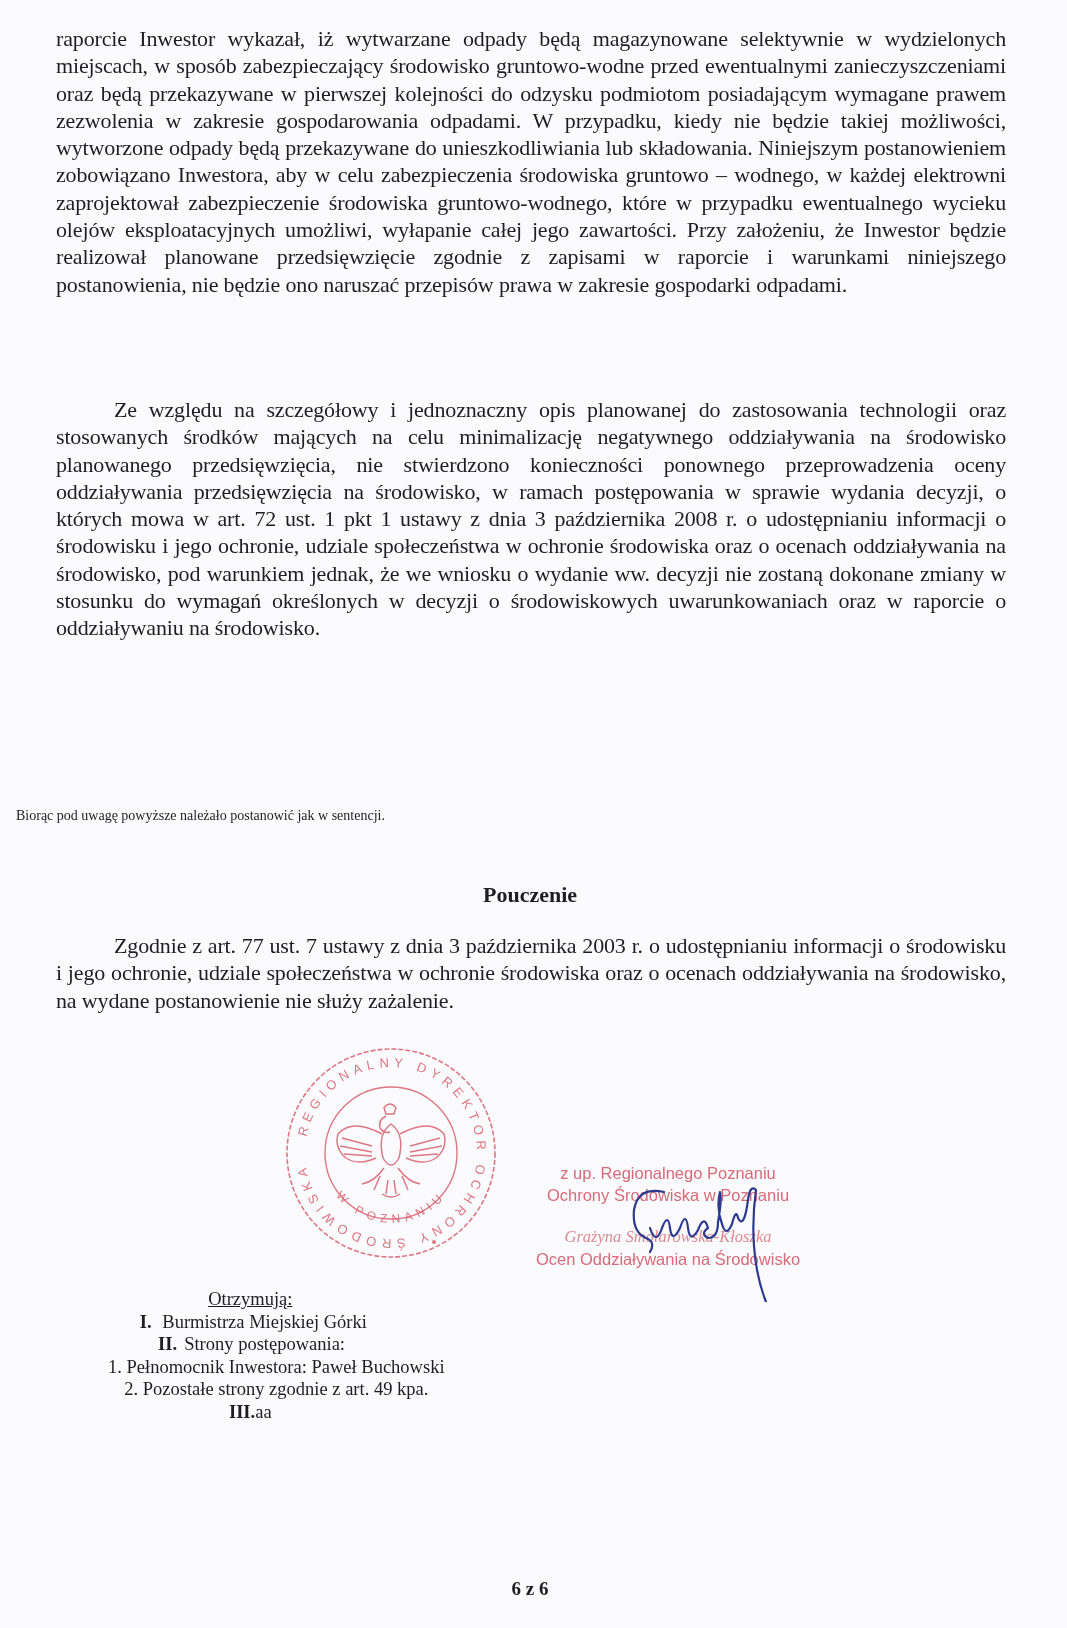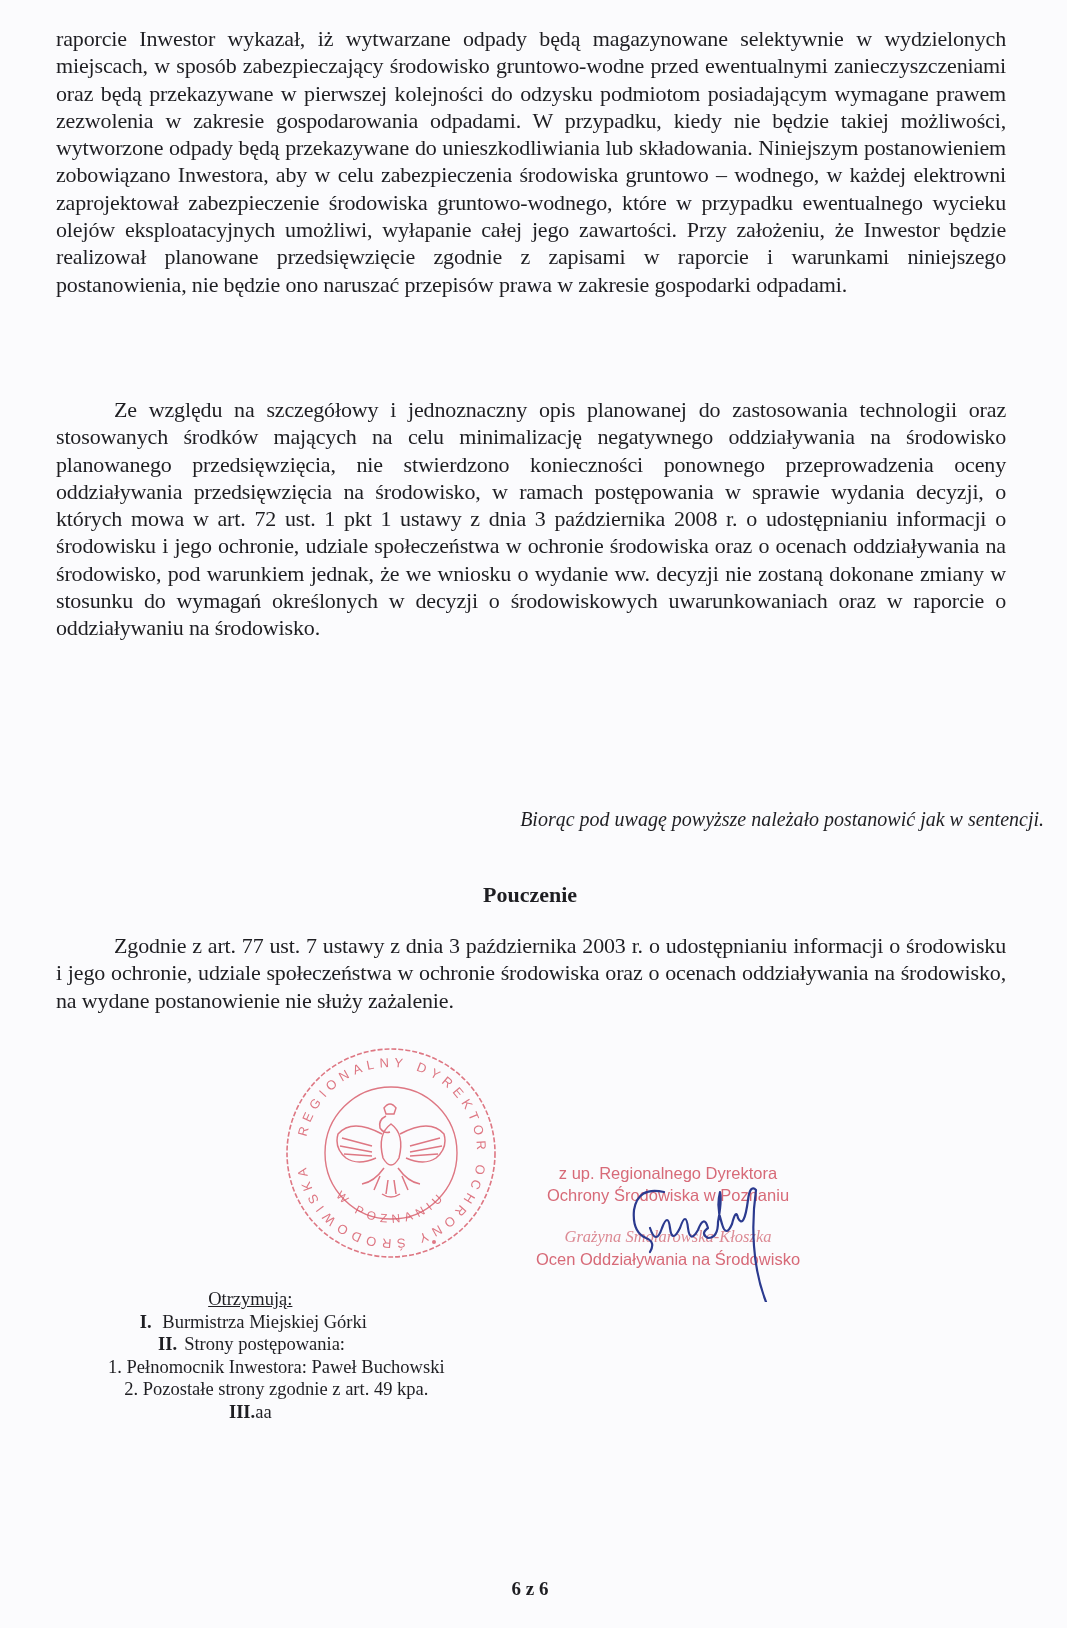--- a/index.html
+++ b/index.html
@@ -13,21 +13,21 @@
   .page { position: absolute; left: 16px; top: 0; width: 1067px; height: 1628px; padding-left: 36px; }
   .body-text {
     position: absolute; left: 40px; width: 950px;
     font-size: 22px; line-height: 27.3px;
     text-align: justify; text-align-last: left;
     letter-spacing: -0.15px;
   }
   .p1 { top: 25px; }
   .p2 { top: 396px; text-indent: 58px; }
   .p3 { top: 668px; text-indent: 58px; }
-  .conclusion { position: absolute; top: 808px; left: 0; width: 1028px; text-align: right; font-size: 20px; font-style: italic; }
+  .conclusion { position: absolute; top: 808px; left: 0; width: 1028px; text-align: left; font-size: 14px; }
   .heading { position: absolute; top: 882px; left: 0; width: 1028px; text-align: center; font-size: 22px; font-weight: bold; }
   .p4 { top: 932px; text-indent: 58px; }
 
   .stamp { position: absolute; left: 268px; top: 1046px; width: 214px; height: 214px; }
   .sigblock {
     position: absolute; left: 492px; top: 1162px; width: 320px;
     text-align: center; color: #d76a78;
     font-family: "Liberation Sans", "DejaVu Sans", sans-serif;
     font-size: 16.5px; line-height: 22px;
   }
@@ -81,21 +81,21 @@
       <path d="M116,88 q30,-16 44,0 q4,14 -8,24 q-12,8 -30,0"></path>
       <path d="M156,92 l-30,8 M158,100 l-32,6 M154,108 l-28,2"></path>
       <path d="M100,122 q-10,14 -22,16 M114,122 q10,14 22,16"></path>
       <path d="M96,130 l-6,14 M118,130 l6,14 M104,134 l-2,14 M110,134 l2,14"></path>
       <path d="M98,148 q9,6 18,0"></path>
     </g>
     <circle cx="150" cy="196" r="2" fill="#d9606e" opacity="0.85"></circle>
   </svg>
 
   <div class="sigblock">
-    <div>z up. Regionalnego Dyrektora</div>
+    <div>z up. Regionalnego Poznaniu</div>
     <div>Ochrony Środowiska w Poznaniu</div>
     <div style="height:20px"></div>
     <div class="signer-name">Grażyna Smolarowska-Kłoszka</div>
     <div>Ocen Oddziaływania na Środowisko</div>
   </div>
 
   <svg class="signature" viewBox="0 0 200 130">
     <path d="M58,20 q-26,-6 -30,18 q-2,22 12,28 q10,4 4,14 M44,56 q6,18 12,0 q6,-16 8,0 q2,16 10,0 q6,-18 8,0 q2,16 10,2 q6,-16 10,-2 q-8,6 0,10 q10,0 10,-16 q4,-22 2,-30 q-4,16 2,32 q4,14 10,0 q4,-16 6,-6 q6,12 10,-18 q2,-16 8,-10 q-4,28 -2,56 q2,30 12,56" fill="none" stroke="#2b3a8f" stroke-width="2.2" stroke-linecap="round" stroke-linejoin="round"></path>
   </svg>
 

